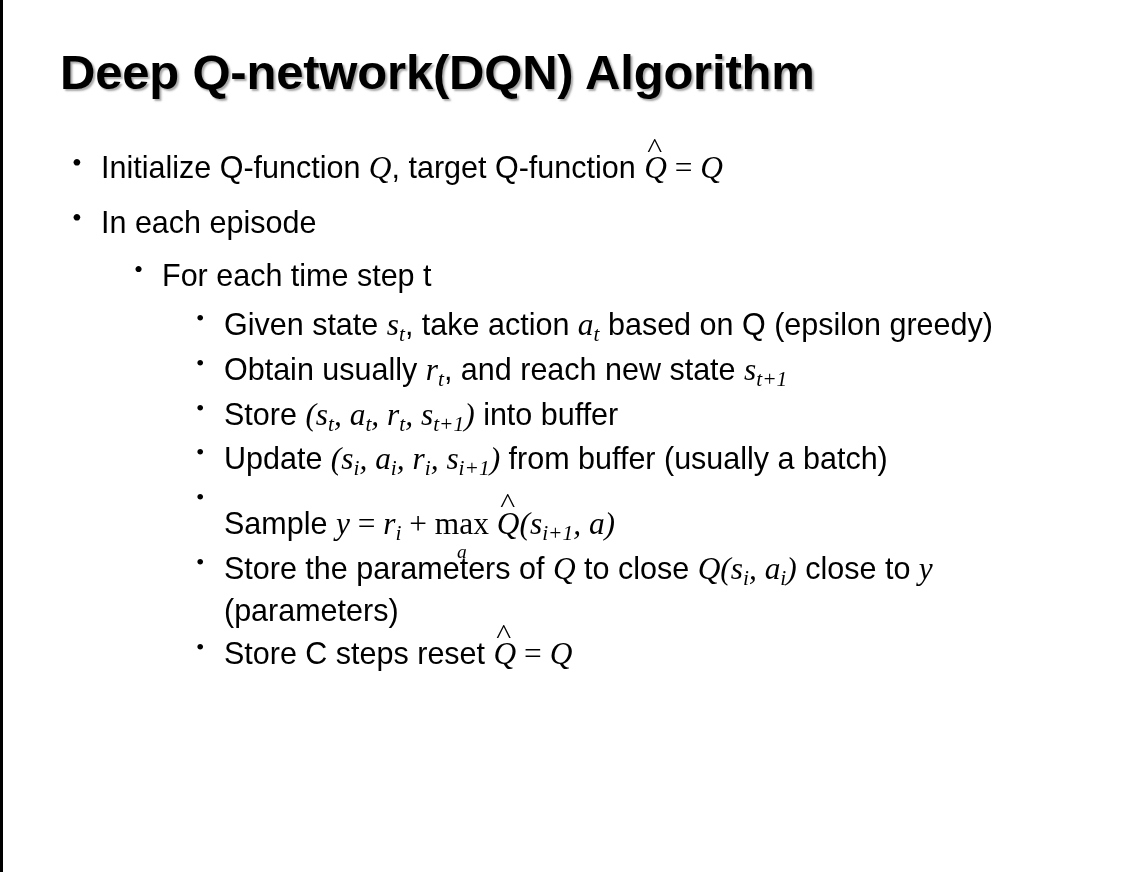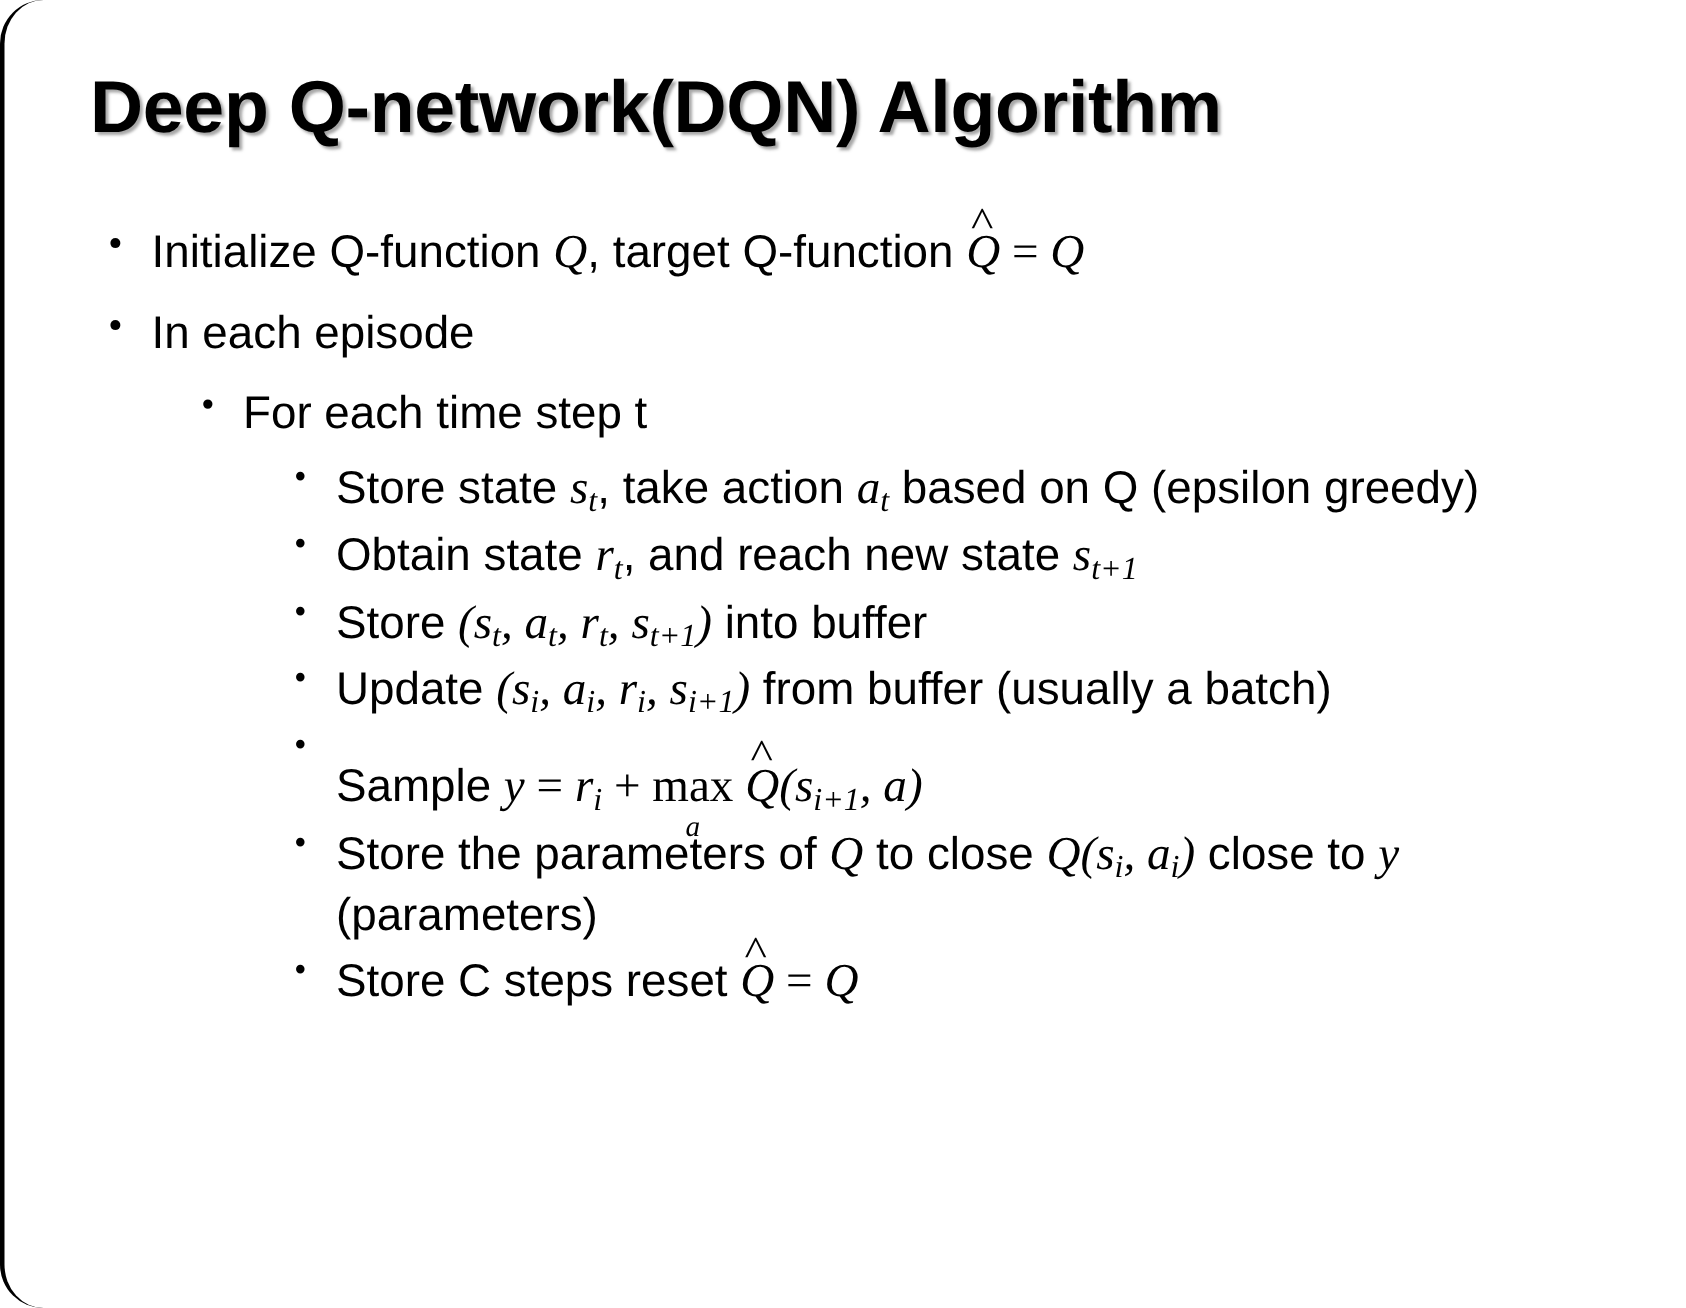--- a/index.html
+++ b/index.html
@@ -15,21 +15,20 @@
     overflow: hidden;
   }
 
   #slide {
     position: relative;
     width: 1124px;
     height: 872px;
     background: #ffffff;
     box-sizing: border-box;
     border-left: 3px solid #000000;
-    border-radius: 29px;
   }
 
   
   #slide-title {
     position: absolute;
     left: 57px;
     top: 46px;
     width: 1000px;
     font-size: 49px;
     font-weight: 700;
@@ -185,26 +184,26 @@
       <span class="itext">In each episode</span>
     </div>
 
     <div class="item lvl2">
       <span class="bullet">•</span>
       <span class="itext">For each time step t</span>
     </div>
 
     <div class="item lvl3">
       <span class="bullet">•</span>
-      <span class="itext"><span>Store state </span><span class="math">s<sub>t</sub></span><span>, take action </span><span class="math">a<sub>t</sub></span><span> based on Q (epsilon greedy)</span></span>
-    </div>
-
-    <div class="item lvl3">
-      <span class="bullet">•</span>
-      <span class="itext"><span>Obtain state </span><span class="math">r<sub>t</sub></span><span>, and reach new state </span><span class="math">s<sub>t+1</sub></span></span>
+      <span class="itext"><span>Given state </span><span class="math">s<sub>t</sub></span><span>, take action </span><span class="math">a<sub>t</sub></span><span> based on Q (epsilon greedy)</span></span>
+    </div>
+
+    <div class="item lvl3">
+      <span class="bullet">•</span>
+      <span class="itext"><span>Obtain usually </span><span class="math">r<sub>t</sub></span><span>, and reach new state </span><span class="math">s<sub>t+1</sub></span></span>
     </div>
 
     <div class="item lvl3">
       <span class="bullet">•</span>
       <span class="itext"><span>Store </span><span class="math">(s<sub>t</sub>, a<sub>t</sub>, r<sub>t</sub>, s<sub>t+1</sub>)</span><span> into buffer</span></span>
     </div>
 
     <div class="item lvl3">
       <span class="bullet">•</span>
       <span class="itext"><span>Update </span><span class="math">(s<sub>i</sub>, a<sub>i</sub>, r<sub>i</sub>, s<sub>i+1</sub>)</span><span> from buffer (usually a batch)</span></span>

